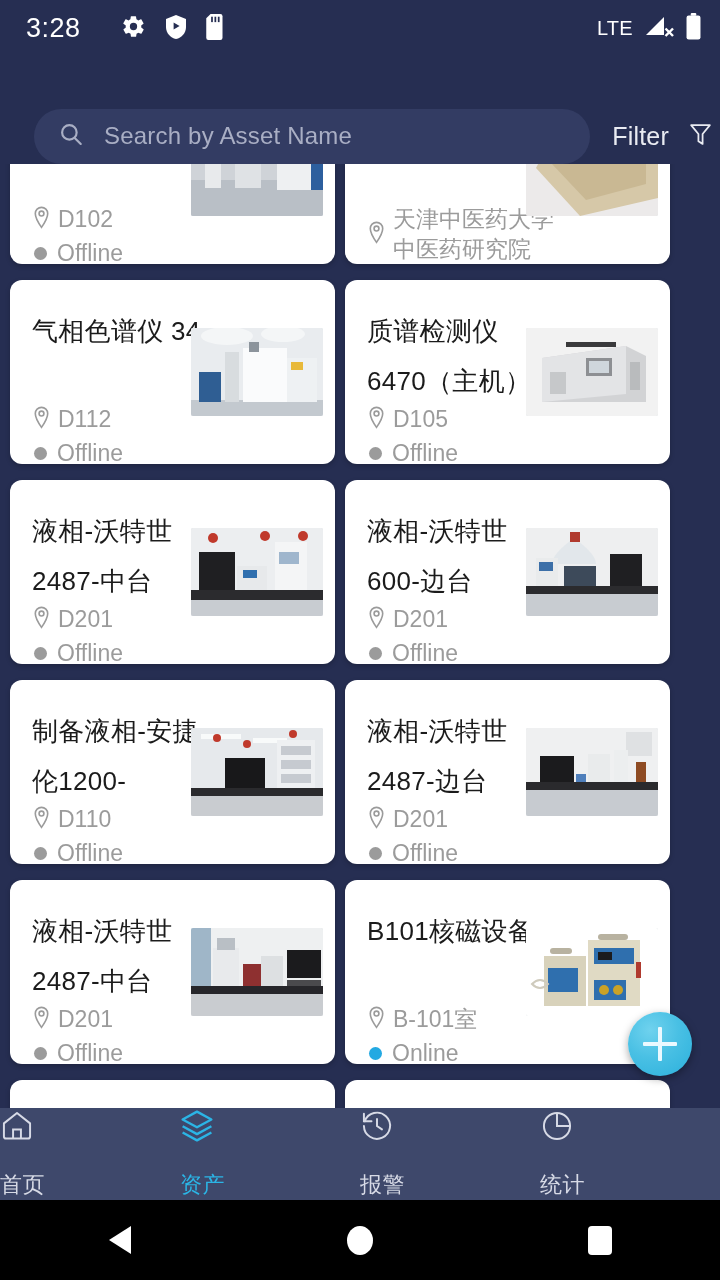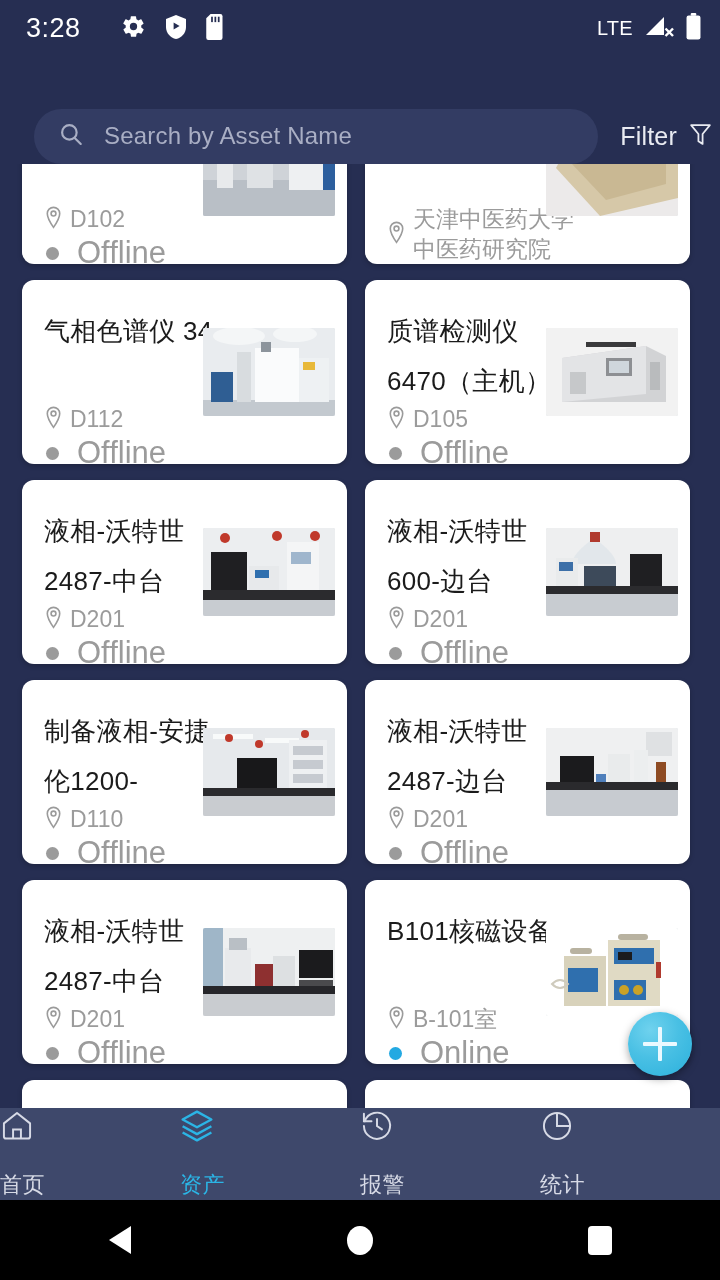--- a/index.html
+++ b/index.html
@@ -28,47 +28,47 @@
   .searchrow {
     position: absolute; top: 108px; left: 0; width: 720px; height: 56px;
     display: flex; align-items: center; padding: 0 20px 0 22px; z-index: 6; margin-left: 12px;
   }
   .searchbox {
     flex: 1 1 auto; height: 55px; background: #333C63; border-radius: 28px;
     display: flex; align-items: center; padding-left: 24px; gap: 20px;
   }
   .search-ph { color: #A9AEC4; font-size: 24px; letter-spacing: .2px; }
   .filter-btn {
-    display: flex; align-items: center; gap: 12px; margin-left: 22px; color: #E9EBF2;
+    display: flex; align-items: center; gap: 20px; margin-left: 22px; color: #E9EBF2;
   }
   .filter-label { font-size: 25px; letter-spacing: .2px; }
 
   
   .listwrap {
     position: absolute; top: 164px; left: 0; width: 720px; height: 948px;
     overflow: hidden;
   }
   .grid {
     position: absolute; top: -84px; left: 0; width: 720px;
-    display: flex; flex-wrap: wrap; padding: 0 22px; gap: 16px 18px;
+    display: flex; flex-wrap: wrap; padding: 0 10px; gap: 16px 10px;
   }
   .card {
     width: 325px; height: 184px; background: #FFFFFF; border-radius: 12px;
     position: relative; overflow: hidden;
     box-shadow: 0 2px 5px rgba(0,0,0,0.22);
   }
   .card-inner { position: absolute; inset: 0; padding: 26px 16px 0 22px; }
   .card-title {
     font-size: 26px; line-height: 50px; color: #1b1b1b; letter-spacing: .3px;
     width: 170px; height: 96px; overflow: hidden;
     display: -webkit-box; -webkit-line-clamp: 2; -webkit-box-orient: vertical;
   }
   .meta { display: flex; align-items: center; gap: 7px; margin-top: 2px; }
   .meta-loc { color: #9B9B9B; font-size: 23px; line-height: 30px; max-width: 178px; }
-  .meta-stat { color: #9B9B9B; font-size: 31px; line-height: 30px; margin-left: 8px; }
+  .meta-stat { color: #9B9B9B; font-size: 23px; line-height: 30px; }
   .dot { width: 13px; height: 13px; border-radius: 50%; flex: 0 0 auto; margin-left: 2px; }
   .dot.offline { background: #9B9B9B; }
   .dot.online { background: #23A9E2; }
   .row-stat { display: flex; align-items: center; gap: 10px; margin-top: 4px; }
 
   .thumb {
     position: absolute; right: 12px; top: 48px; width: 132px; height: 88px;
     border-radius: 2px; overflow: hidden; background: #d8dbe0;
   }
   .thumb svg { display: block; width: 100%; height: 100%; }

